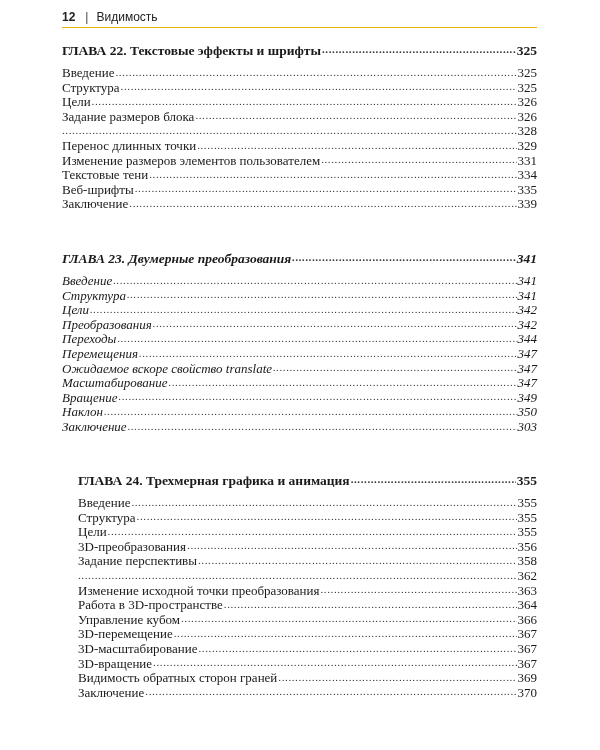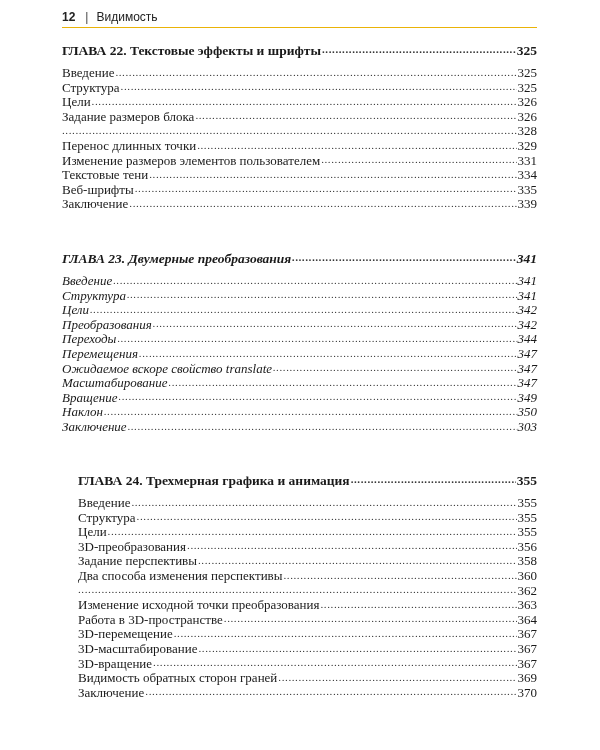--- a/index.html
+++ b/index.html
@@ -241,39 +241,39 @@
         <span class="label">3D-преобразования</span>
         <span class="leader"></span>
         <span class="page-no">356</span>
       </div>
     <div class="row">
         <span class="label">Задание перспективы</span>
         <span class="leader"></span>
         <span class="page-no">358</span>
       </div>
     <div class="row">
-        <span class="label">Два способа изменения перспективы</span>
-        <span class="leader"></span>
-        <span class="page-no">360</span>
-      </div>
-    <div class="row">
         <span class="leader"></span>
         <span class="page-no">362</span>
       </div>
     <div class="row">
         <span class="label">Изменение исходной точки преобразования</span>
         <span class="leader"></span>
         <span class="page-no">363</span>
       </div>
     <div class="row">
         <span class="label">Работа в 3D-пространстве</span>
         <span class="leader"></span>
         <span class="page-no">364</span>
       </div>
     <div class="row">
+        <span class="label">Управление кубом</span>
+        <span class="leader"></span>
+        <span class="page-no">366</span>
+      </div>
+    <div class="row">
         <span class="label">3D-перемещение</span>
         <span class="leader"></span>
         <span class="page-no">367</span>
       </div>
     <div class="row">
         <span class="label">3D-масштабирование</span>
         <span class="leader"></span>
         <span class="page-no">367</span>
       </div>
     <div class="row">

